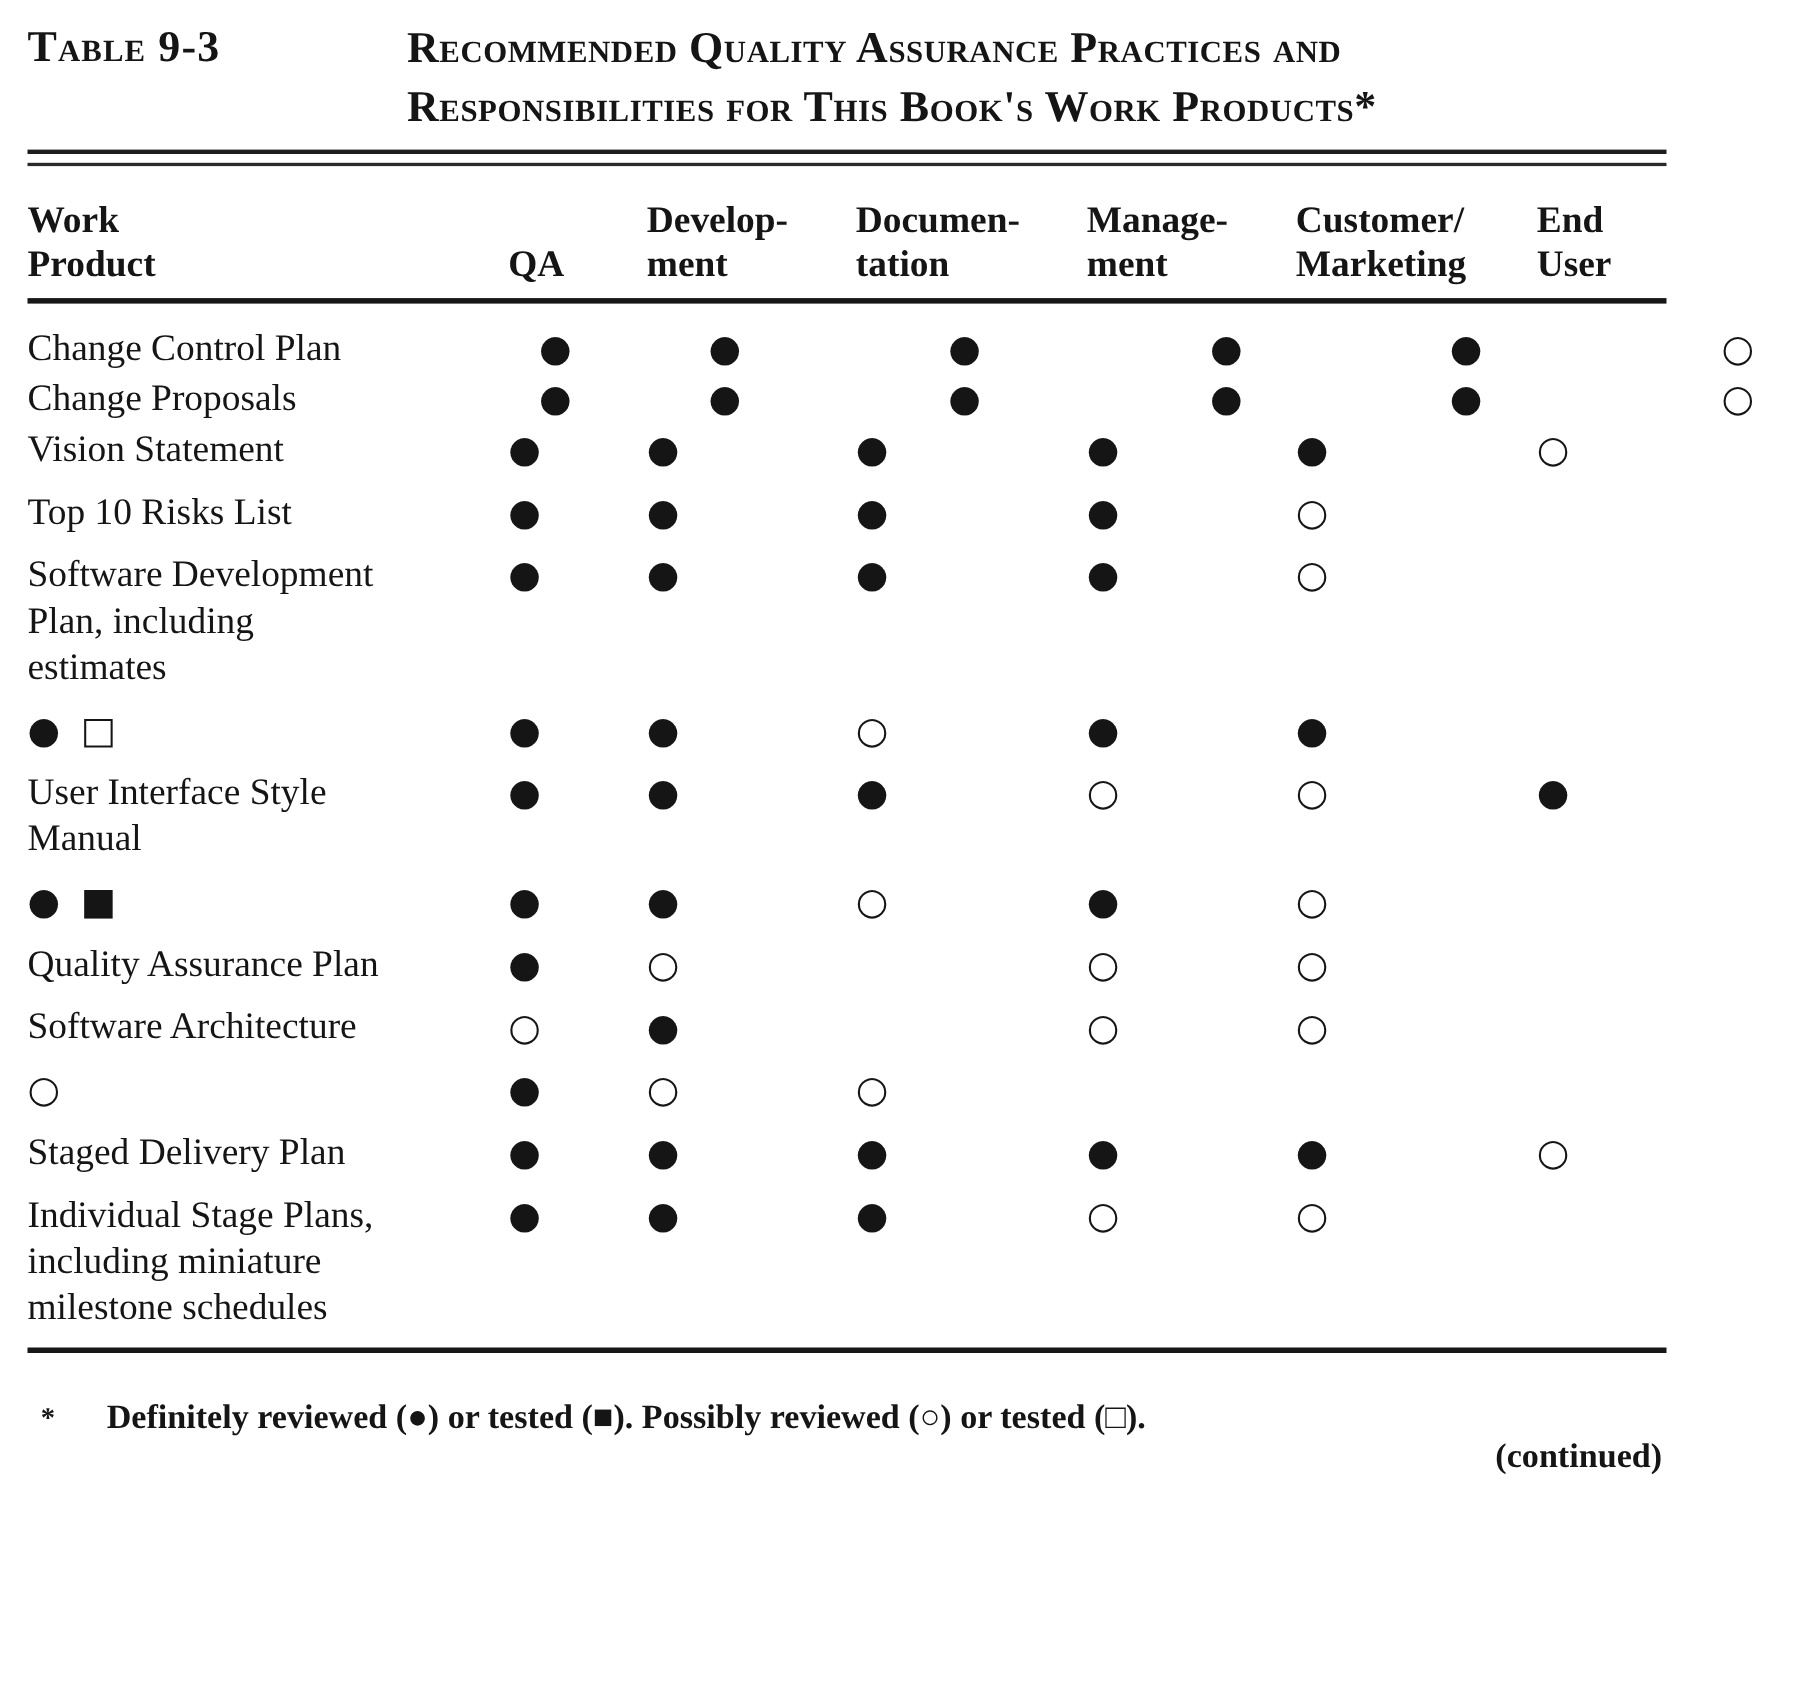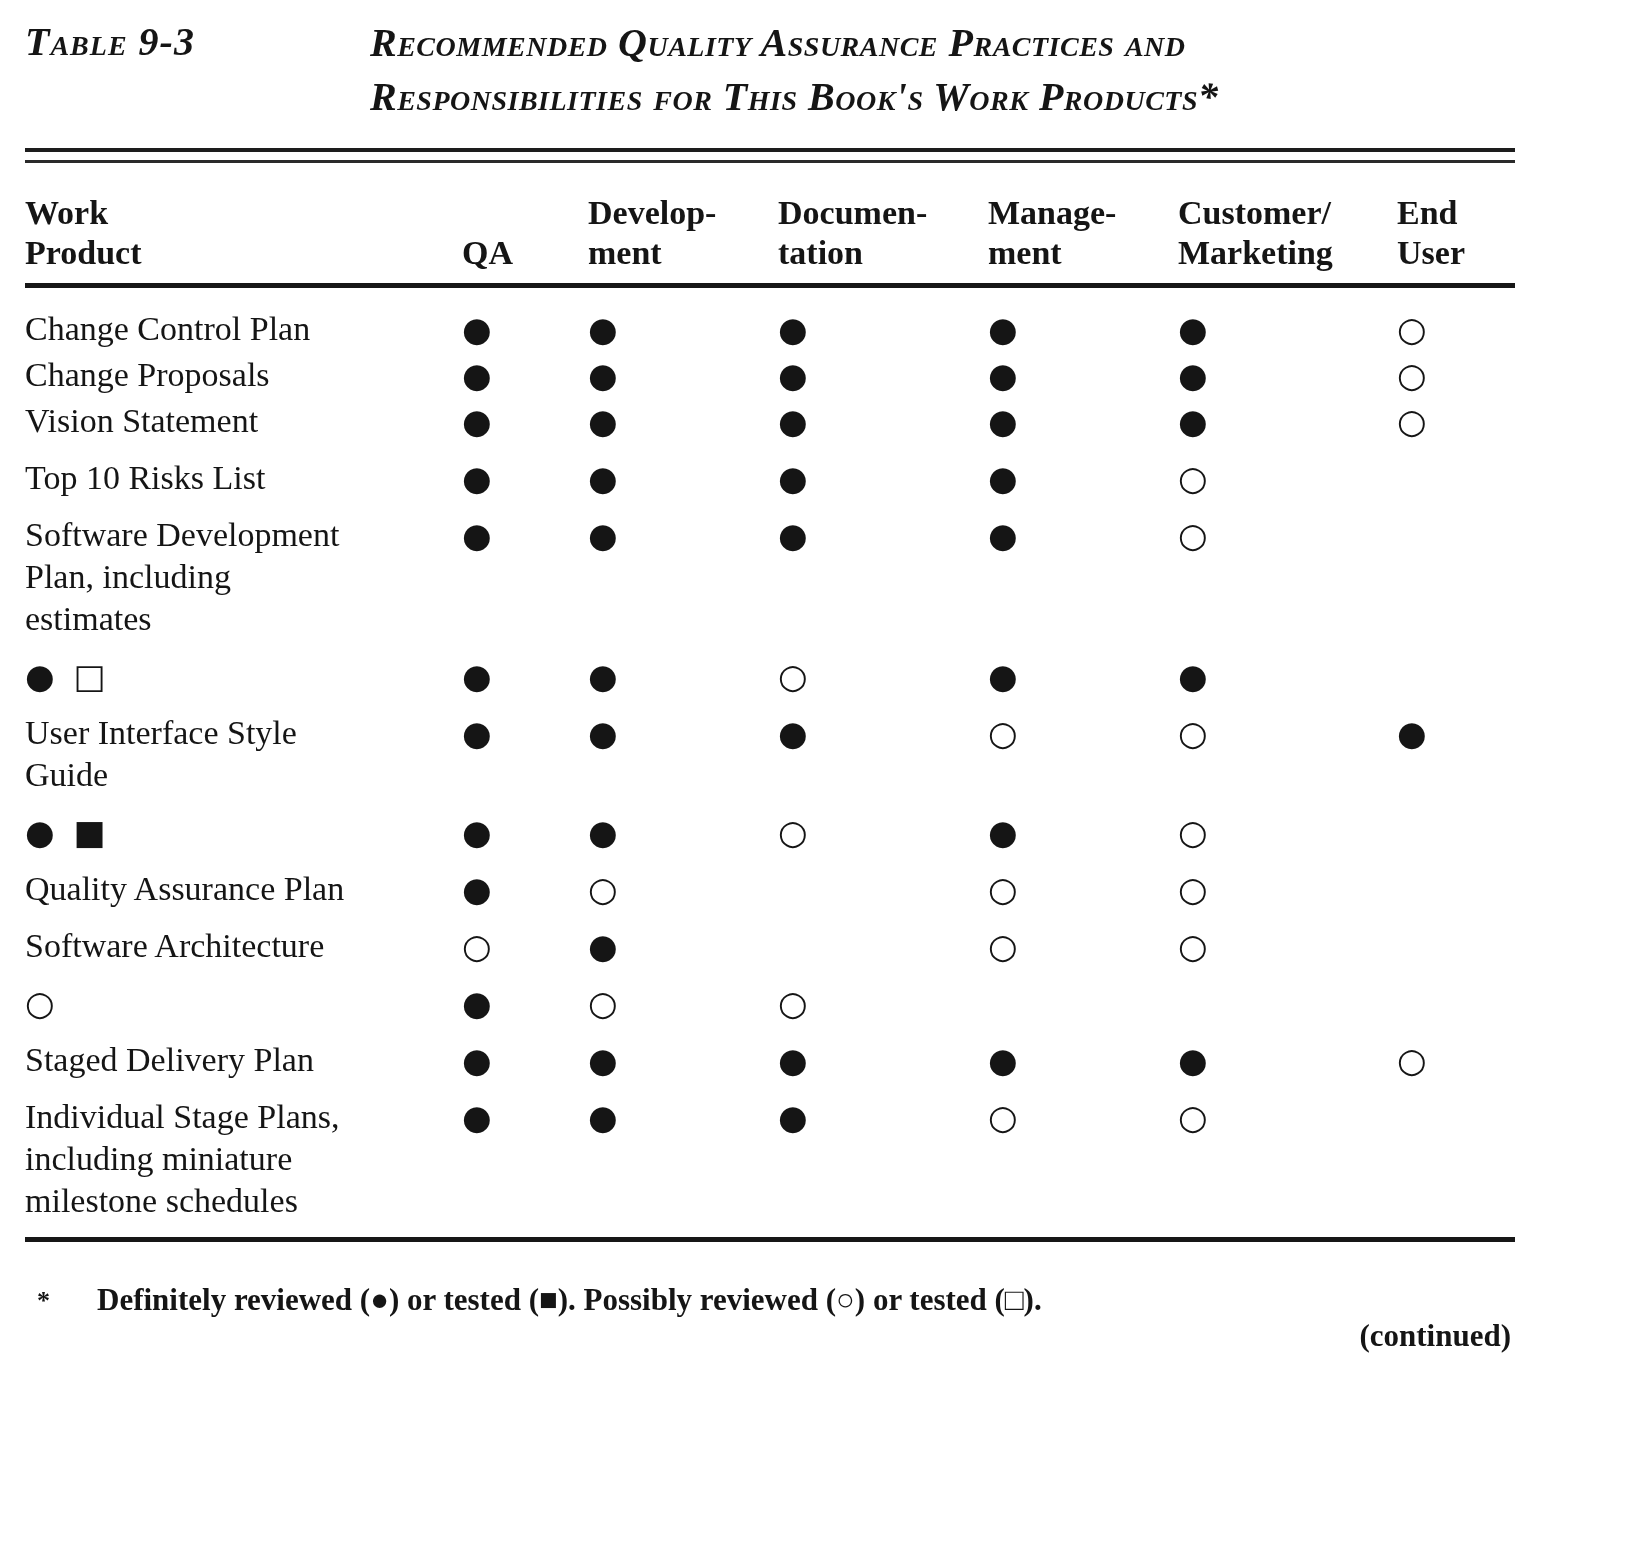--- a/index.html
+++ b/index.html
@@ -5,21 +5,21 @@
   html, body { margin: 0; padding: 0; background: #ffffff; }
   body {
     width: 1632px; height: 1542px;
     color: #151515;
     font-family: "Liberation Serif", serif;
     overflow: hidden;
   }
   .page { padding: 16px 0 0 25px; width: 1490px; }
 
   
-  .header-block { display: flex; align-items: flex-start; margin-bottom: 24px; font-style: italic; }
+  .header-block { display: flex; align-items: flex-start; margin-bottom: 12px; }
   .table-label {
     width: 345px; flex: 0 0 345px;
     font-size: 40px; font-weight: bold;
     font-variant: small-caps; letter-spacing: 1px;
     padding-top: 2px;
   }
   .title {
     font-size: 40px; font-weight: bold;
     font-variant: small-caps; letter-spacing: 0.5px;
     line-height: 54px;
@@ -37,21 +37,21 @@
   }
   .thead {
     align-items: end;
     padding: 30px 0 10px 0;
     font-weight: bold; font-size: 34px; line-height: 40px;
   }
   .ch { white-space: pre-line; }
 
   .tbody { padding-top: 20px; }
   .trow { margin-bottom: 15px; align-items: start; }
-  .trow.tight { margin-bottom: 4px; }
+  .trow.tight { margin-bottom: 4px; gap: 28px; }
   .cl { font-size: 34px; line-height: 42px; white-space: pre-line; }
   .cs {
     font-family: "DejaVu Sans", sans-serif;
     font-size: 34px; line-height: 42px; letter-spacing: 4px;
     white-space: nowrap;
   }
 
   
   .footnote { display: flex; margin-top: 40px; font-size: 31px; font-weight: bold; }
   .footnote-marker { flex: 0 0 60px; padding-left: 12px; font-size: 26px; padding-top: 4px; }
@@ -150,21 +150,21 @@
       <div class="cs">● □</div>
       <div class="cs">●</div>
       <div class="cs">●</div>
       <div class="cs">○</div>
       <div class="cs">●</div>
       <div class="cs">●</div>
     </div>
 
     <div class="trow">
       <div class="cl">User Interface Style
-Guide</div>
+Manual</div>
       <div class="cs">●</div>
       <div class="cs">●</div>
       <div class="cs">●</div>
       <div class="cs">○</div>
       <div class="cs">○</div>
       <div class="cs">●</div>
     </div>
 
     <div class="trow">
       <div class="cs">● ■</div>

